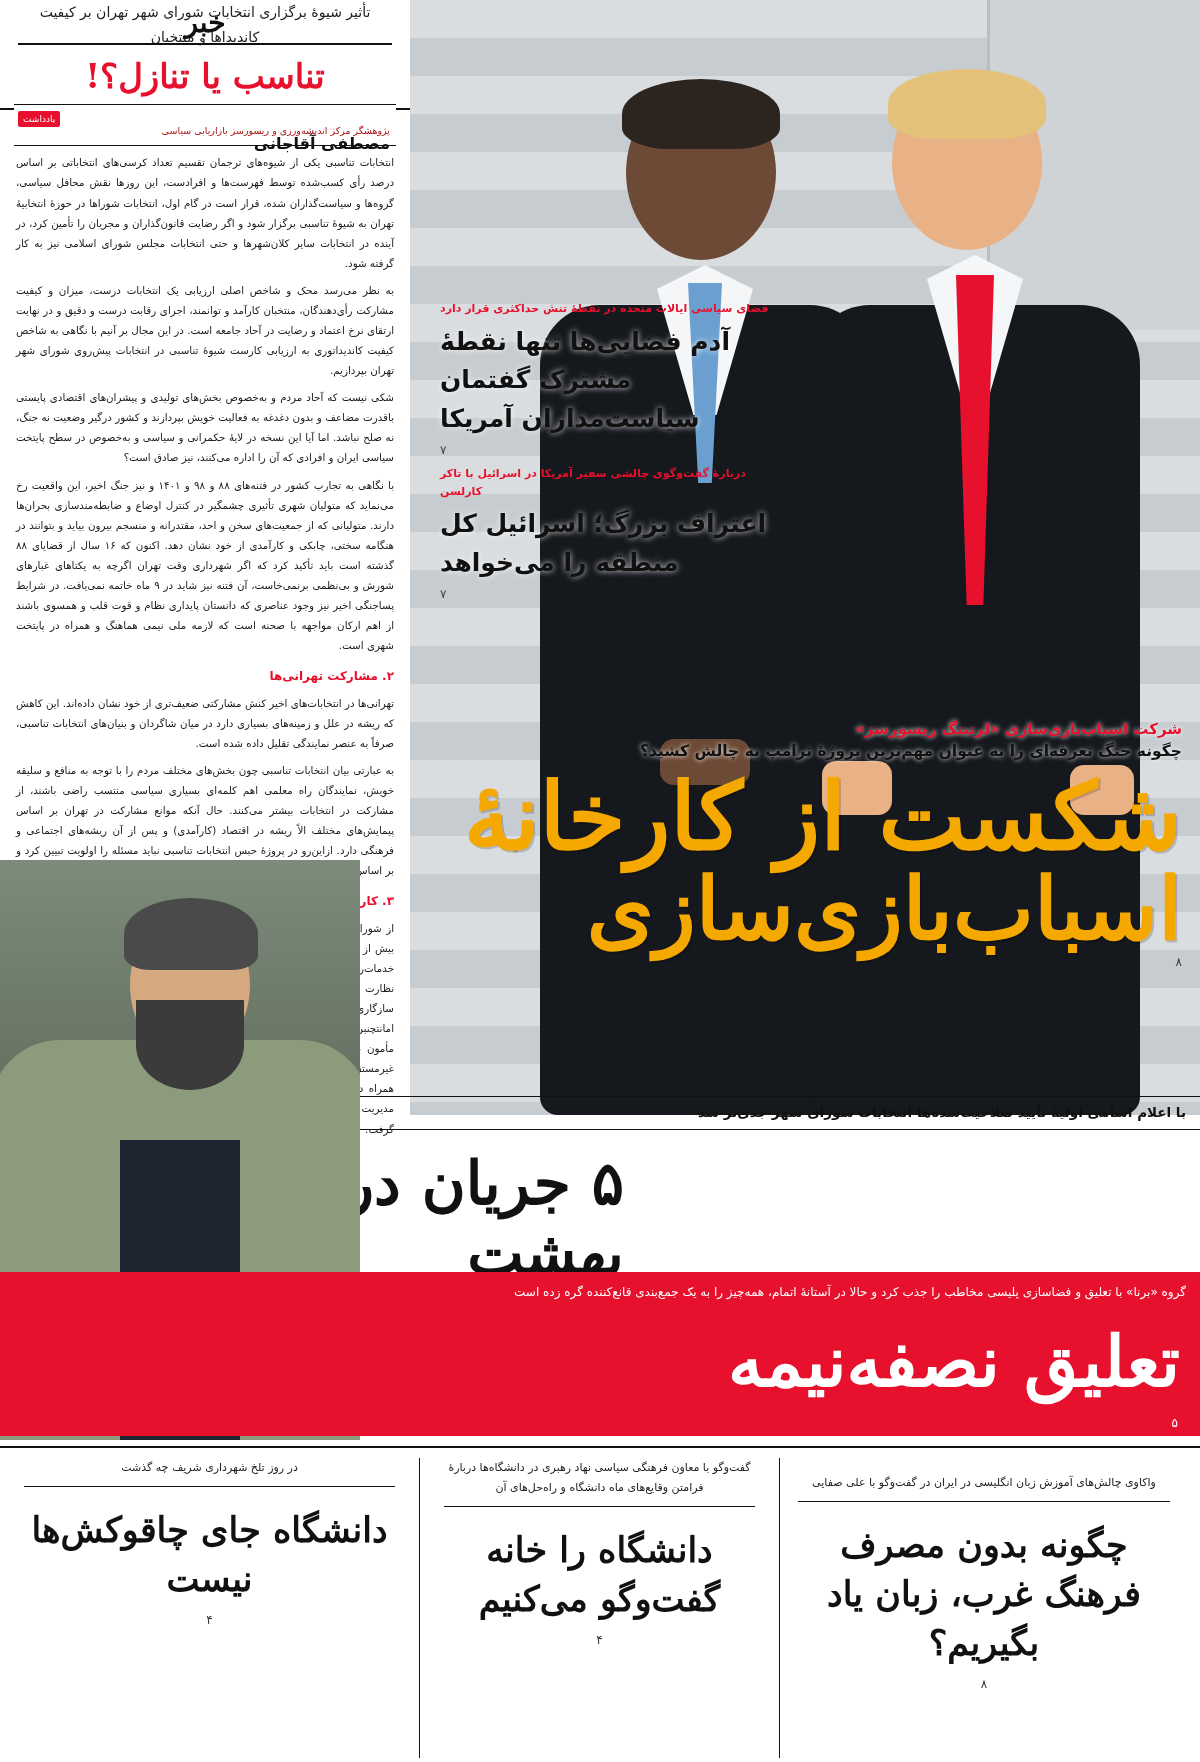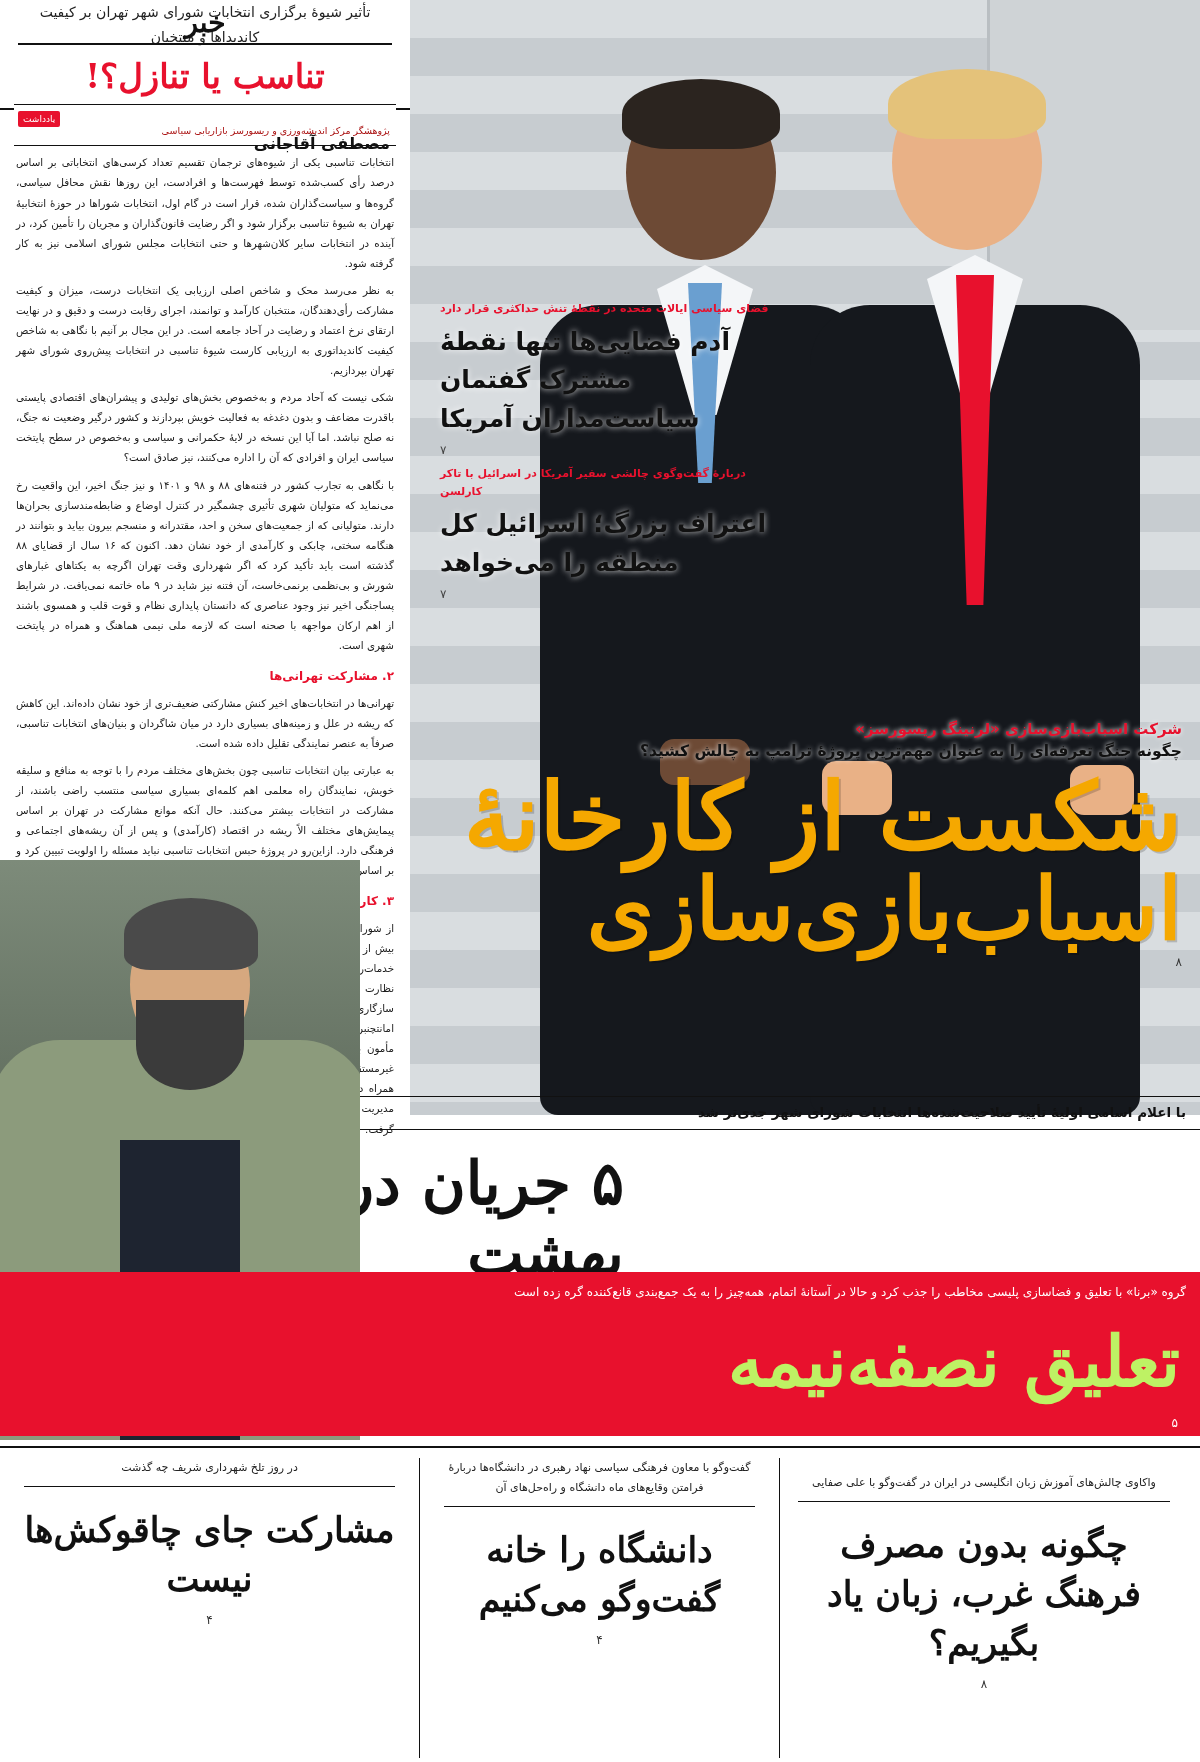--- a/index.html
+++ b/index.html
@@ -87,21 +87,21 @@
   .actor .jacket{position:absolute;bottom:0;left:-10px;width:380px;height:400px;background:#8c9b7c;border-radius:70px 70px 0 0;}
   .actor .tee{position:absolute;bottom:0;left:120px;width:120px;height:300px;background:#1e2430;}
   .actor .hd{position:absolute;top:50px;left:130px;width:120px;height:150px;background:#d6a87f;border-radius:50%;}
   .actor .hr{position:absolute;top:38px;left:124px;width:134px;height:72px;background:#4a4a4a;border-radius:50% 50% 20% 20%;}
   .actor .beard{position:absolute;top:140px;left:136px;width:108px;height:90px;background:#3b3b3b;border-radius:0 0 55% 55%;}
 
   
   .redband{position:absolute;top:1272px;left:0;width:1200px;height:42px;background:#e8112d;color:#fff;}
   .redband .t{position:absolute;right:14px;top:11px;font-size:12px;line-height:1.5;}
   .redzone{position:absolute;top:1314px;left:0;width:1200px;height:122px;background:#e8112d;}
-  .redzone .h{position:absolute;right:20px;top:6px;color:#bef264;font-family:"DejaVu Serif",serif;font-weight:bold;font-size:70px;}
+  .redzone .h{position:absolute;right:20px;top:6px;color:#ffffff;font-family:"DejaVu Serif",serif;font-weight:bold;font-size:70px;}
   .redzone .pg{position:absolute;right:22px;bottom:6px;color:#fff;font-size:12px;}
 
   
   .bottom{position:absolute;top:1446px;left:0;width:1200px;height:316px;border-top:2px solid #111;box-sizing:border-box;}
   .bcol{position:absolute;top:10px;height:300px;box-sizing:border-box;padding:0 14px;}
   .b1{right:6px;width:420px;margin-top:15px;}
   .b2{right:420px;width:360px;border-right:1px solid #111;}
   .b3{right:780px;width:420px;border-right:1px solid #111;}
   .bcol .k{font-size:11px;line-height:1.8;text-align:center;color:#222;}
   .bcol .ttl{font-family:"DejaVu Serif",serif;font-weight:bold;font-size:35px;line-height:1.4;text-align:center;margin-top:18px;}
@@ -257,18 +257,18 @@
     </div>
     <div class="bcol b2">
       <div class="k">گفت‌وگو با معاون فرهنگی سیاسی نهاد رهبری در دانشگاه‌ها دربارهٔ فرامتن وقایع‌های ماه دانشگاه و راه‌حل‌های آن</div>
       <div class="rule"></div>
       <div class="ttl">دانشگاه را خانه گفت‌وگو می‌کنیم</div>
       <div class="pg">۴</div>
     </div>
     <div class="bcol b3">
       <div class="k">در روز تلخ شهرداری شریف چه گذشت</div>
       <div class="rule"></div>
-      <div class="ttl">مشارکت جای چاقوکش‌ها نیست</div>
+      <div class="ttl">دانشگاه جای چاقوکش‌ها نیست</div>
       <div class="pg">۴</div>
     </div>
   </div>
 
 </div>
 
 </body></html>

